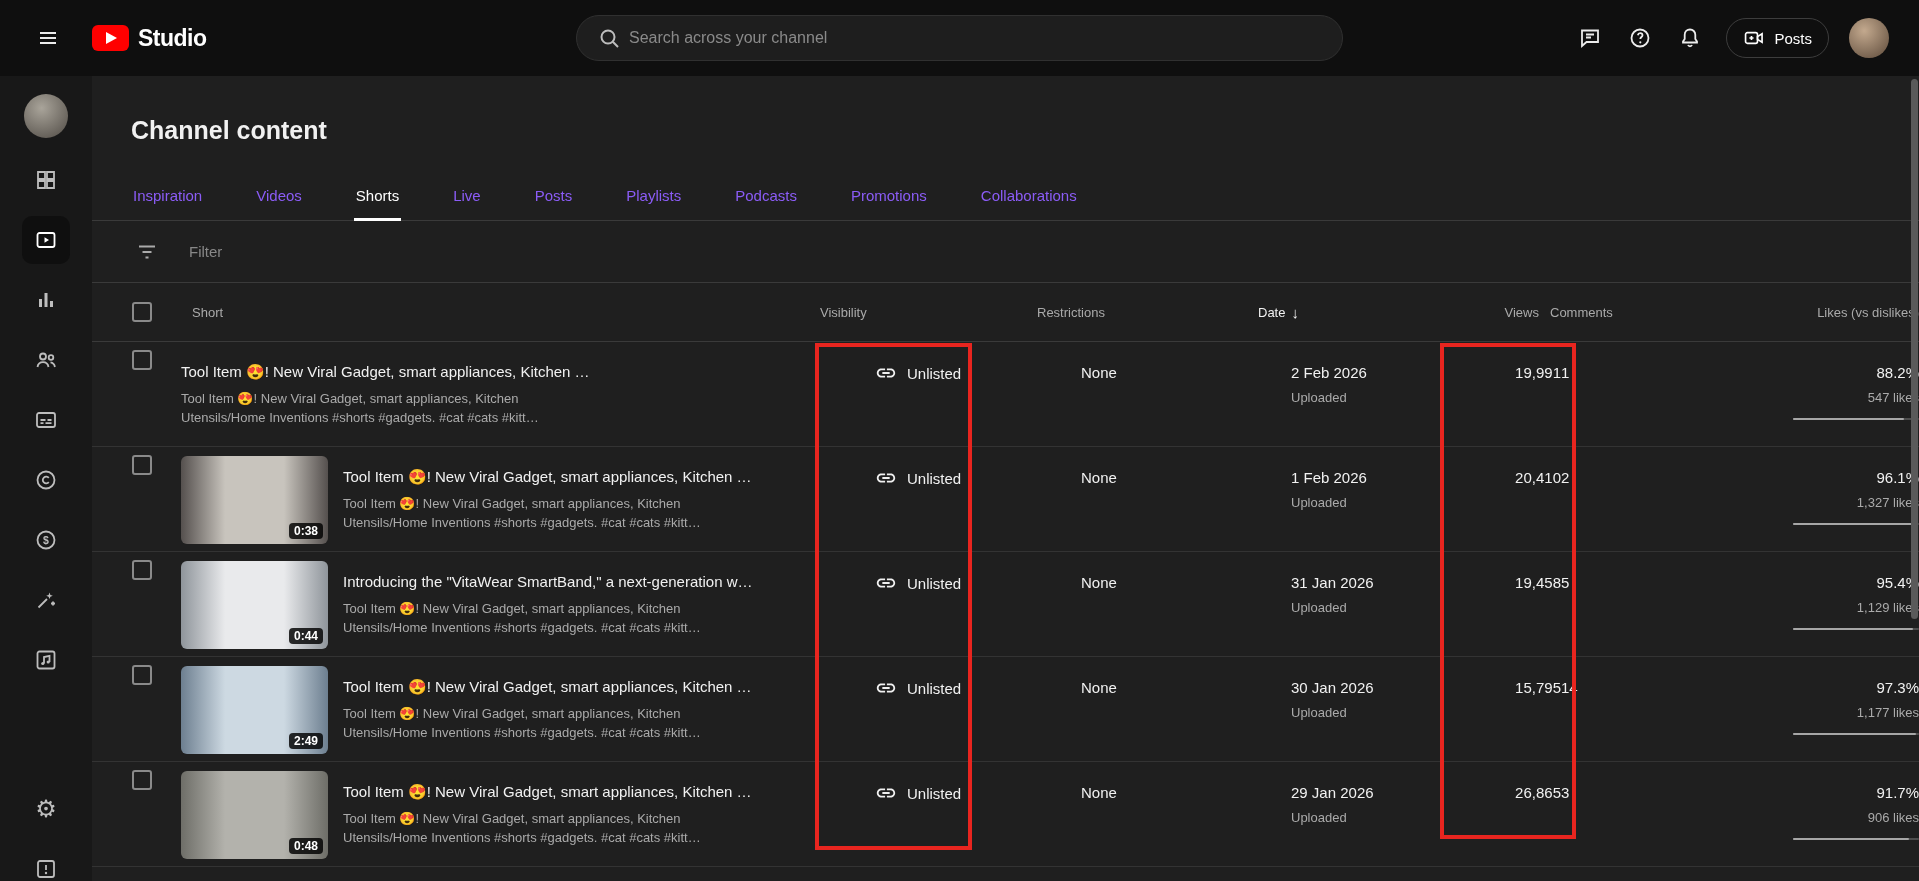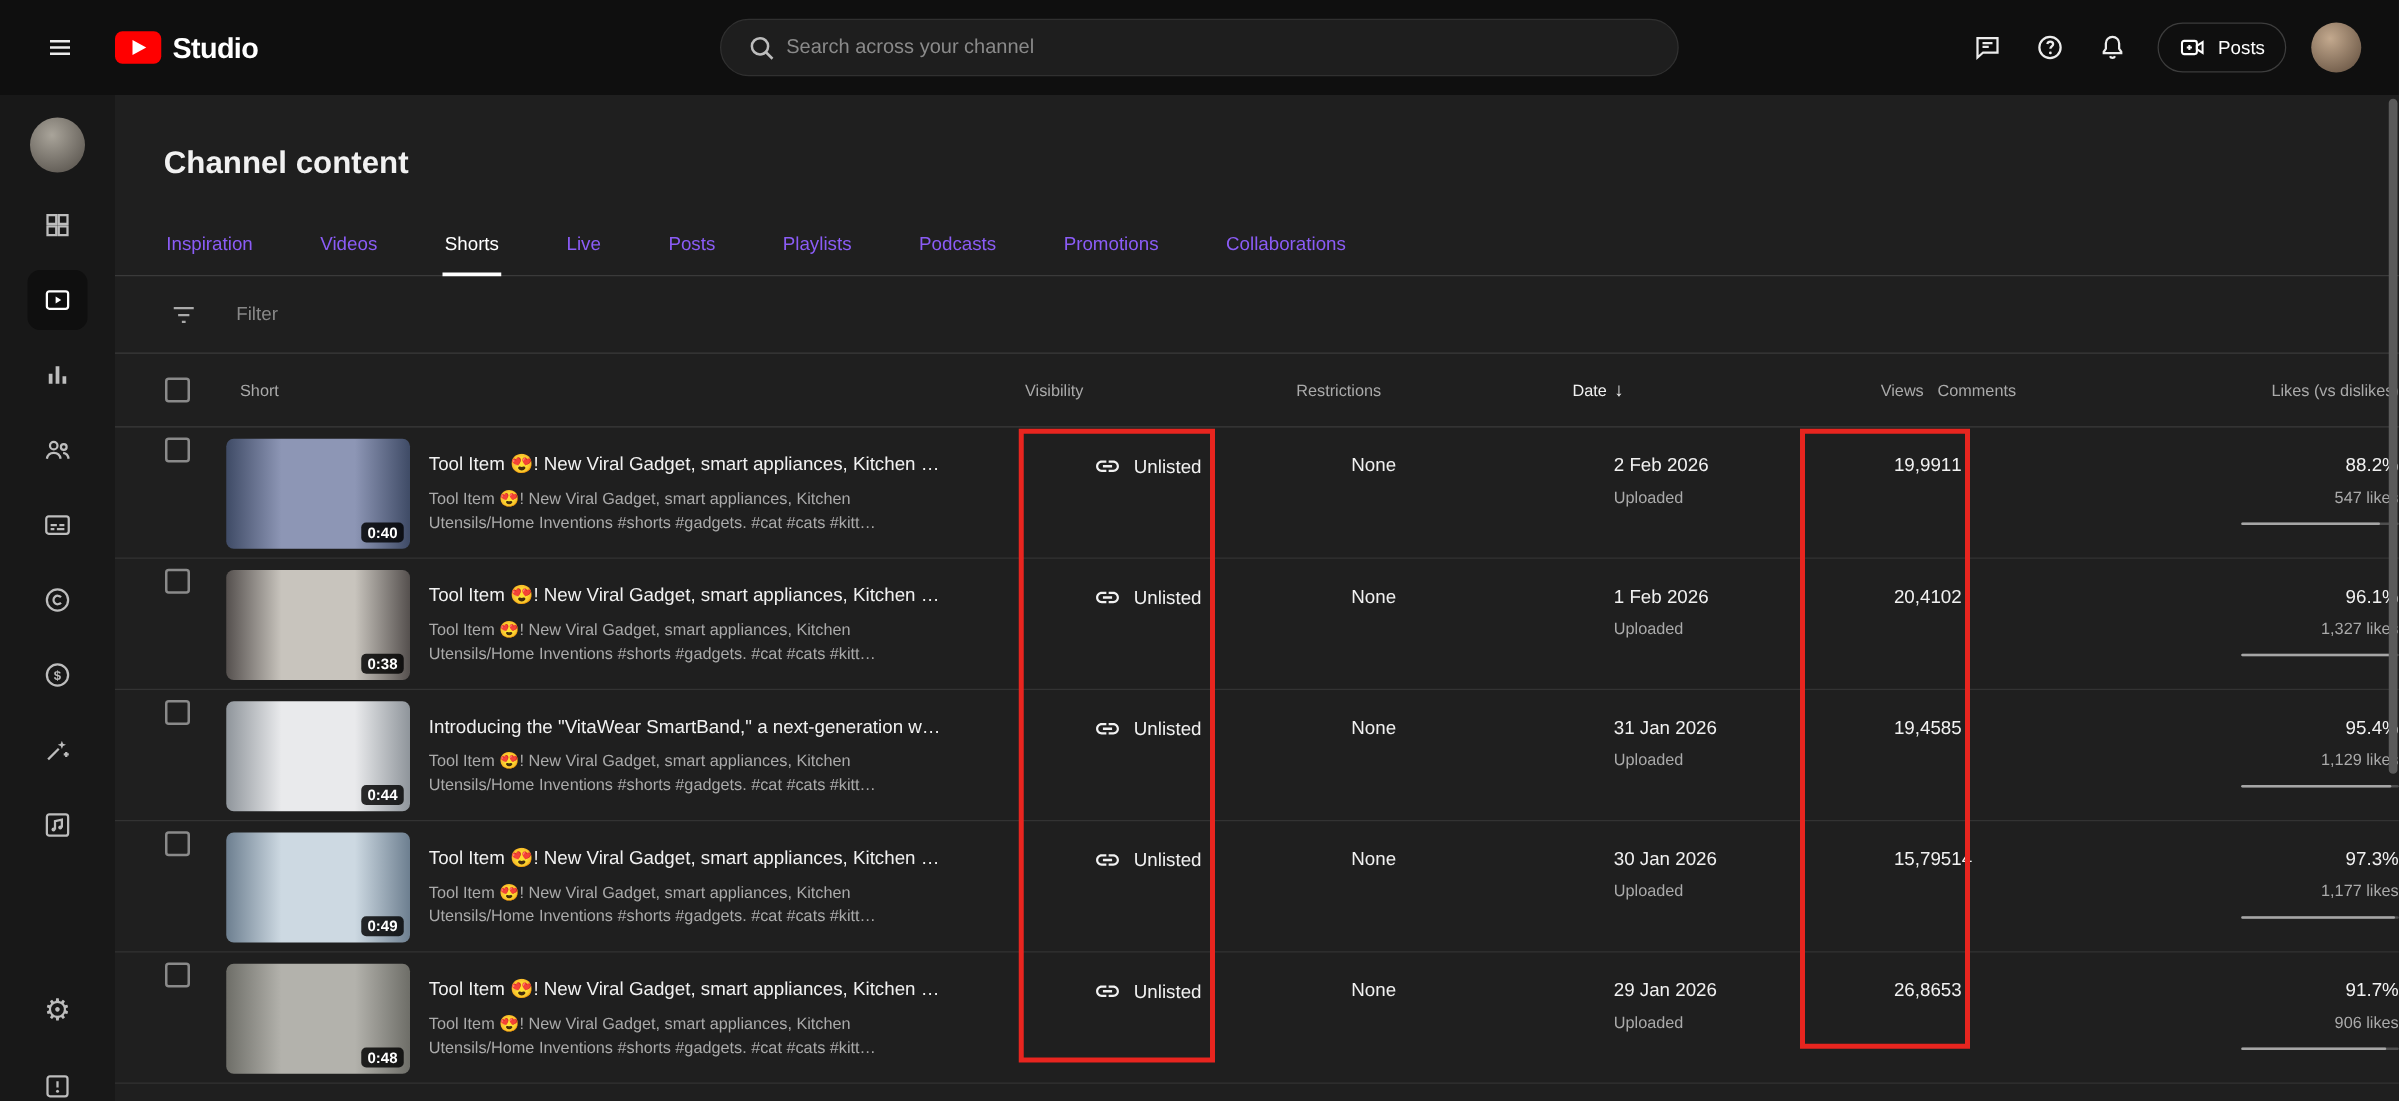--- a/index.html
+++ b/index.html
@@ -288,25 +288,20 @@
     <div class="c-views">Views</div>
     <div class="c-comments">Comments</div>
     <div class="c-likes">Likes (vs dislikes)</div>
   </div>
 
   <div>
       <div class="trow">
     <div class="c-check">
           <div class="checkbox"></div>
         </div>
-    <div class="c-thumb">
-      <div class="thumb" style="background: linear-gradient(90deg, rgb(63, 75, 102) 0%, rgb(141, 150, 181) 30%, rgb(141, 150, 181) 70%, rgb(63, 75, 102) 100%);">
-        <span class="dur">0:40</span>
-      </div>
-    </div>
     <div class="c-title">
       <div class="vtitle">Tool Item 😍! New Viral Gadget, smart appliances, Kitchen …</div>
       <div class="vdesc">Tool Item 😍! New Viral Gadget, smart appliances, Kitchen Utensils/Home Inventions #shorts #gadgets. #cat #cats #kitt…</div>
     </div>
     <div class="c-vis">
       <span class="link-ico">
         <svg width="22" height="22" viewBox="0 0 24 24" fill="currentColor">
               <path d="M3.9 12c0-1.71 1.39-3.1 3.1-3.1h4V7H7c-2.76 0-5 2.24-5 5s2.24 5 5 5h4v-1.9H7c-1.71 0-3.1-1.39-3.1-3.1zM8 13h8v-2H8v2zm9-6h-4v1.9h4c1.71 0 3.1 1.39 3.1 3.1s-1.39 3.1-3.1 3.1h-4V17h4c2.76 0 5-2.24 5-5s-2.24-5-5-5z"></path>
             </svg>
       </span>
@@ -398,21 +393,21 @@
         <div class="ratio-fill" style="width: 95.4%;"></div>
       </div>
     </div>
   </div>
       <div class="trow">
     <div class="c-check">
           <div class="checkbox"></div>
         </div>
     <div class="c-thumb">
       <div class="thumb" style="background: linear-gradient(90deg, rgb(109, 127, 144) 0%, rgb(205, 217, 226) 30%, rgb(205, 217, 226) 70%, rgb(109, 127, 144) 100%);">
-        <span class="dur">0:49</span>
+        <span class="dur">2:49</span>
       </div>
     </div>
     <div class="c-title">
       <div class="vtitle">Tool Item 😍! New Viral Gadget, smart appliances, Kitchen …</div>
       <div class="vdesc">Tool Item 😍! New Viral Gadget, smart appliances, Kitchen Utensils/Home Inventions #shorts #gadgets. #cat #cats #kitt…</div>
     </div>
     <div class="c-vis">
       <span class="link-ico">
         <svg width="22" height="22" viewBox="0 0 24 24" fill="currentColor">
               <path d="M3.9 12c0-1.71 1.39-3.1 3.1-3.1h4V7H7c-2.76 0-5 2.24-5 5s2.24 5 5 5h4v-1.9H7c-1.71 0-3.1-1.39-3.1-3.1zM8 13h8v-2H8v2zm9-6h-4v1.9h4c1.71 0 3.1 1.39 3.1 3.1s-1.39 3.1-3.1 3.1h-4V17h4c2.76 0 5-2.24 5-5s-2.24-5-5-5z"></path>

